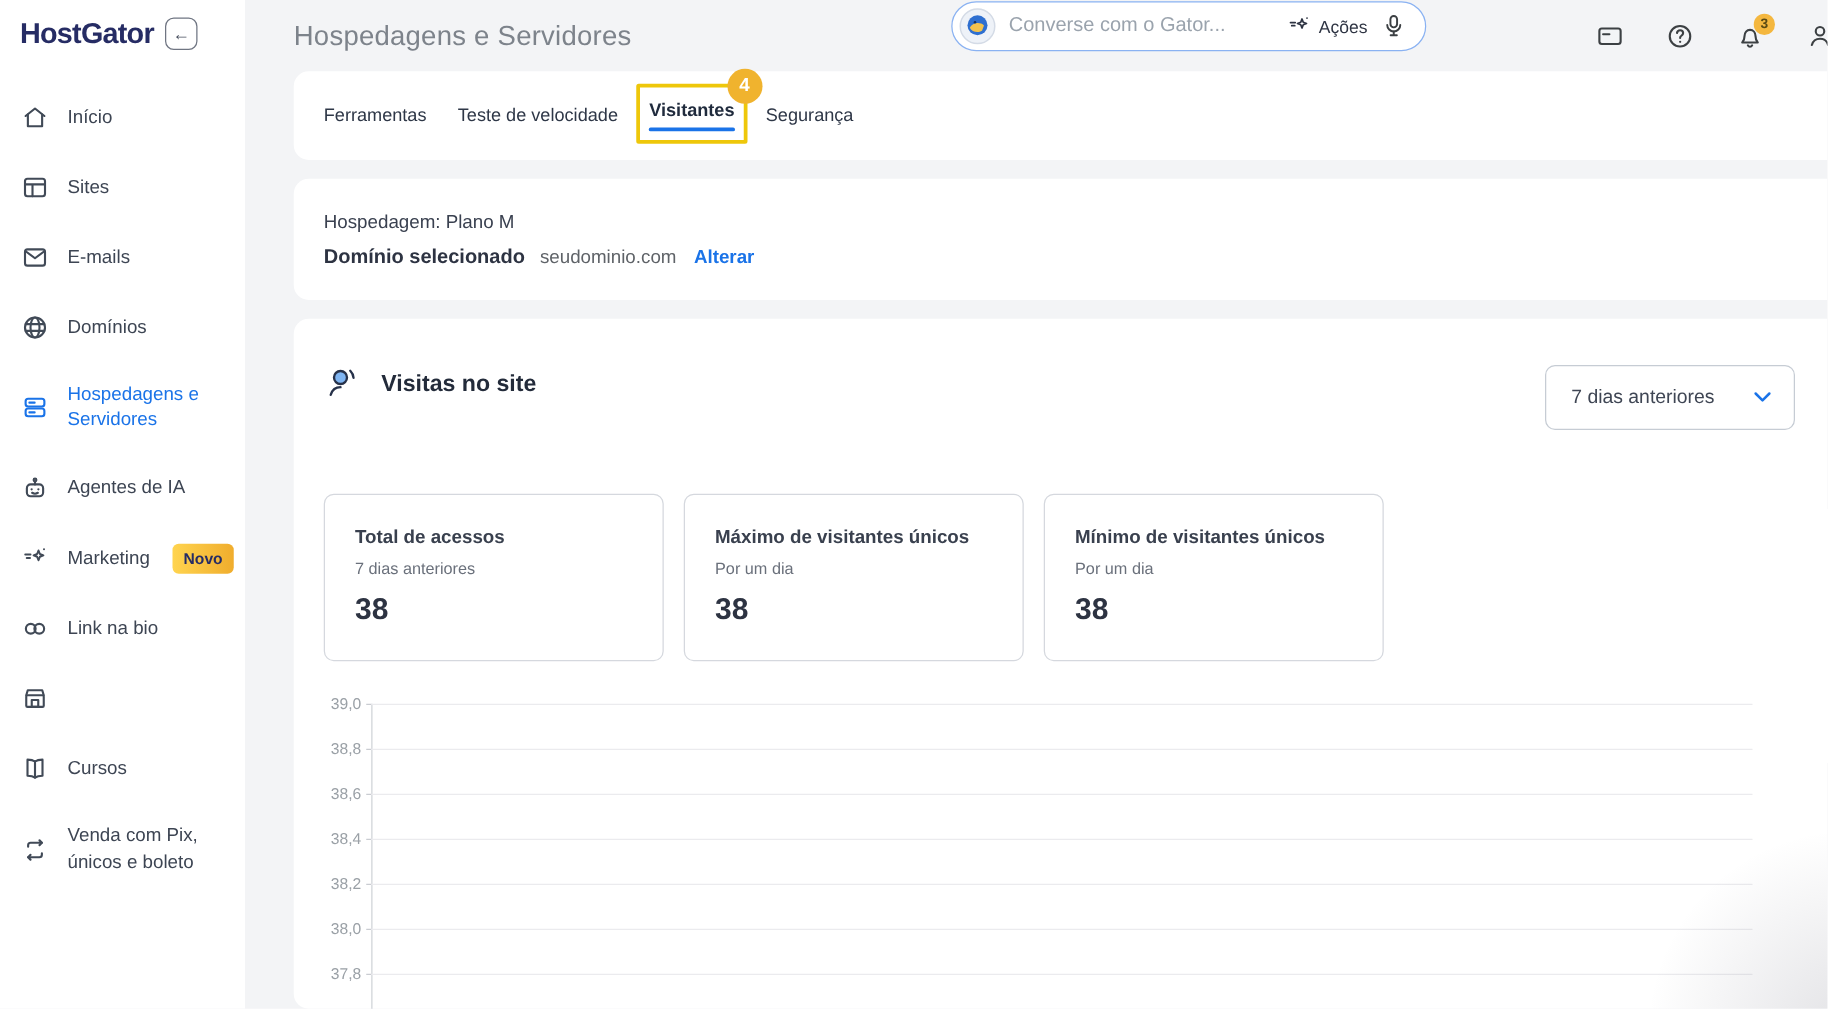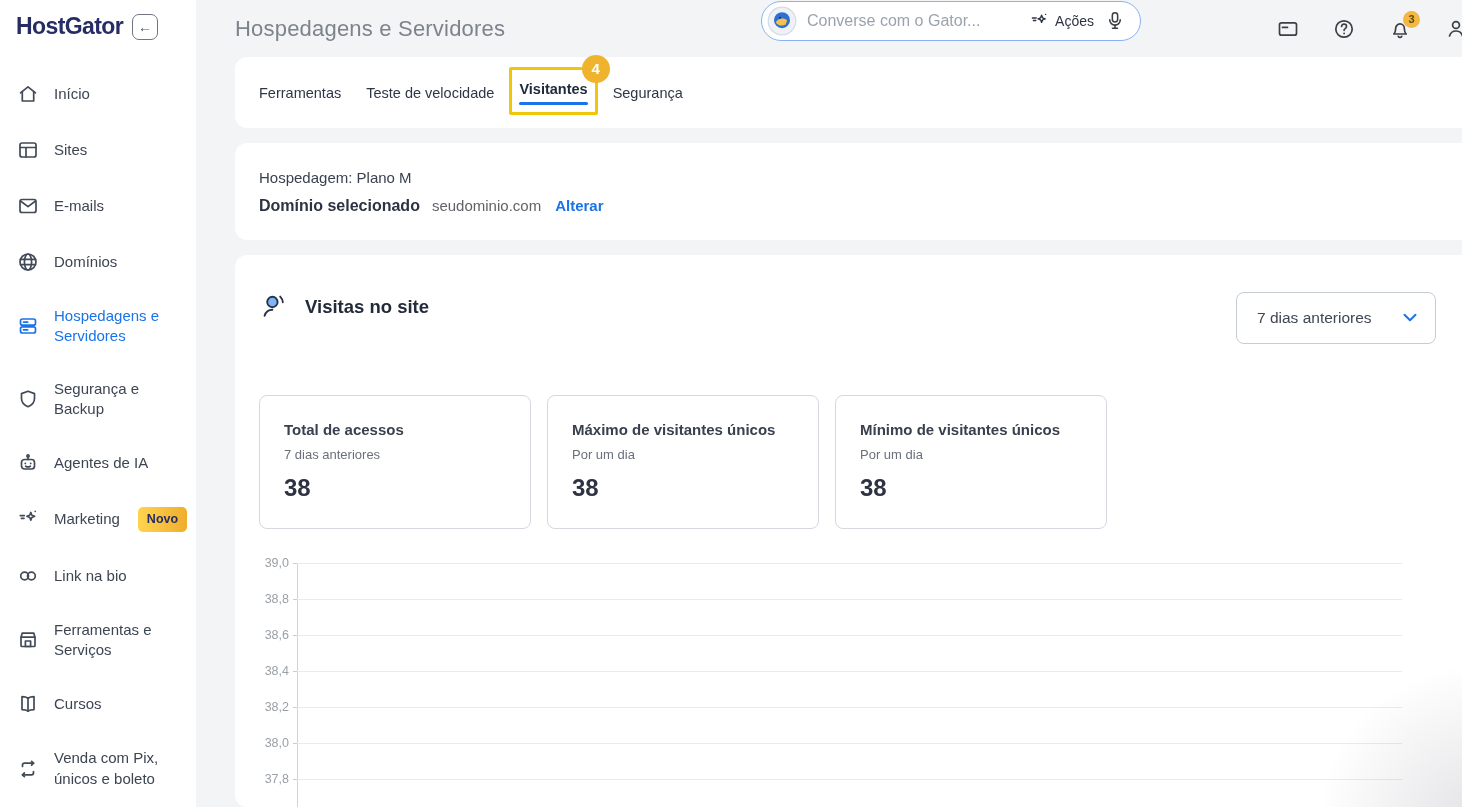--- a/index.html
+++ b/index.html
@@ -167,26 +167,20 @@
 
     <div class="nav-item active">
       <svg class="ic" width="24" height="24" viewBox="0 0 24 24" fill="none" stroke="#1a73e8" stroke-width="1.7" stroke-linecap="round" stroke-linejoin="round">
           <rect x="4.5" y="5" width="15" height="6.2" rx="2"></rect>
           <rect x="4.5" y="12.8" width="15" height="6.2" rx="2"></rect>
           <path d="M7.5 8.1h4.2M7.5 15.9h4.2"></path>
         </svg>
       <span class="nav-label">Hospedagens e Servidores</span>
     </div>
 
-    <div class="nav-item">
-      <svg class="ic" width="24" height="24" viewBox="0 0 24 24" fill="none" stroke="#414a57" stroke-width="1.7" stroke-linecap="round" stroke-linejoin="round">
-          <path d="M12 4.2 18.5 6.6v4.9c0 4-2.6 6.6-6.5 8.2-3.9-1.6-6.5-4.2-6.5-8.2V6.6z"></path>
-        </svg>
-      <span class="nav-label">Segurança e Backup</span>
-    </div>
 
     <div class="nav-item">
       <svg class="ic" width="24" height="24" viewBox="0 0 24 24" fill="none" stroke="#414a57" stroke-width="1.7" stroke-linecap="round" stroke-linejoin="round">
           <rect x="5.5" y="8.5" width="13" height="9.5" rx="3"></rect>
           <path d="M12 8.5V6.2"></path>
           <circle cx="12" cy="4.9" r="1.1"></circle>
           <circle cx="9.3" cy="12.4" r="0.9" fill="#414a57" stroke="none"></circle>
           <circle cx="14.7" cy="12.4" r="0.9" fill="#414a57" stroke="none"></circle>
           <path d="M9.7 15.2c1.5 1 3.1 1 4.6 0"></path>
         </svg>
@@ -210,21 +204,20 @@
         </svg>
       <span class="nav-label">Link na bio</span>
     </div>
 
     <div class="nav-item">
       <svg class="ic" width="24" height="24" viewBox="0 0 24 24" fill="none" stroke="#414a57" stroke-width="1.7" stroke-linecap="round" stroke-linejoin="round">
           <path d="M5 9.2 6.2 5.2h11.6L19 9.2"></path>
           <rect x="5" y="9.2" width="14" height="9.3" rx="1"></rect>
           <rect x="9.4" y="13" width="5.2" height="5.5"></rect>
         </svg>
-      <span class="nav-label">Ferramentas e Serviços</span>
     </div>
 
     <div class="nav-item">
       <svg class="ic" width="24" height="24" viewBox="0 0 24 24" fill="none" stroke="#414a57" stroke-width="1.7" stroke-linecap="round" stroke-linejoin="round">
           <path d="M12 6.2C10.4 5 8.4 4.7 6 4.7v12.9c2.4 0 4.4.3 6 1.5 1.6-1.2 3.6-1.5 6-1.5V4.7c-2.4 0-4.4.3-6 1.5z"></path>
           <path d="M12 6.2v12.9"></path>
         </svg>
       <span class="nav-label">Cursos</span>
     </div>
 

